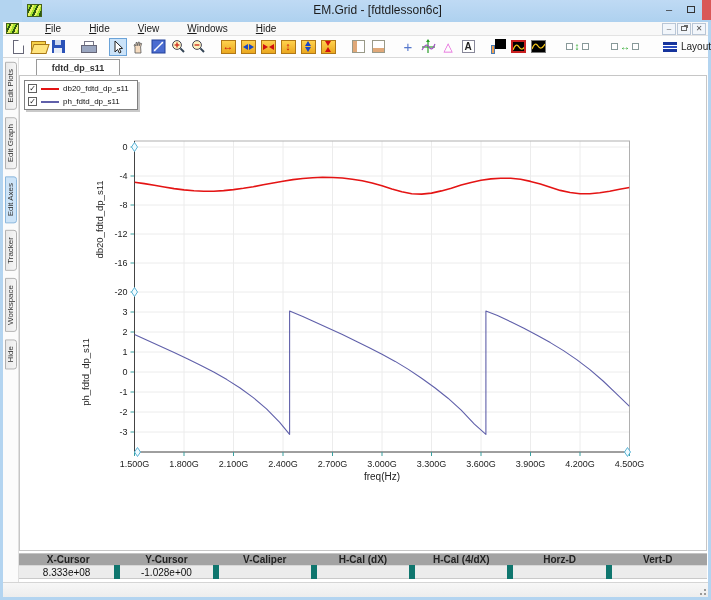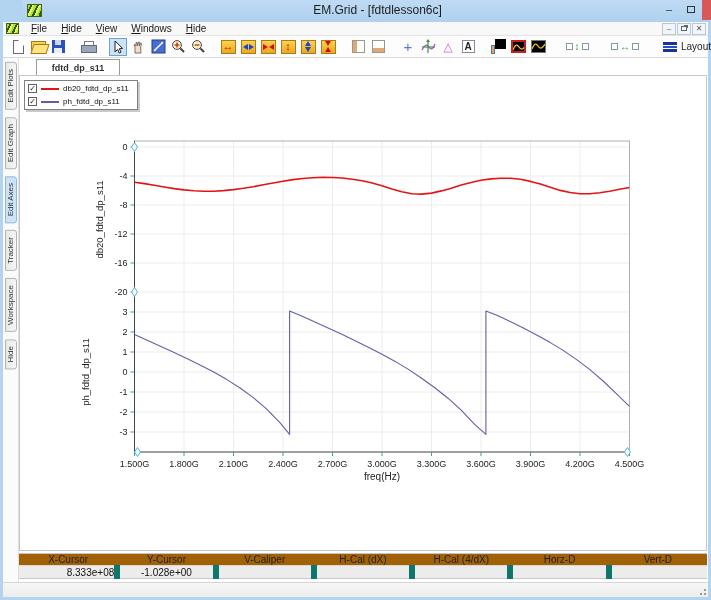--- a/index.html
+++ b/index.html
@@ -21,21 +21,21 @@
   .win-btn { width:22px; height:18px; display:flex; align-items:center; justify-content:center;
              font-size:11px; color:#333; cursor:default; }
   .win-btn.max span { width:8px; height:7px; border:1px solid #333; display:block; }
   .win-btn.close { width:31px; height:20px; background:#d95757; color:#fff; font-size:11px; }
 
   
   .inner { position:absolute; left:3px; right:3px; top:22px; bottom:3px; background:#fff; }
 
   
   .menubar { position:absolute; left:0; right:0; top:0; height:14px; background:#f8f8f8;
-             border-bottom:1px solid #e3e3e3; display:flex; align-items:center; gap:2px; padding-left:3px; }
+             border-bottom:1px solid #e3e3e3; display:flex; align-items:center; gap:16px; padding-left:3px; }
   .menubar .app-logo { width:13px; height:11px; margin-right:4px; }
   .menu-item { display:inline-block; font-size:10px; color:#1a1a1a; padding:0 6px; }
   .menu-item::first-letter { text-decoration:underline; }
   .child-btns { margin-left:auto; display:flex; gap:1px; padding-right:2px; }
   .child-btn { width:14px; height:12px; border:1px solid #b9c6d6; background:#f2f6fb;
                display:flex; align-items:center; justify-content:center; font-size:8px; color:#555; }
   .child-btn .restore-glyph { width:6px; height:5px; border:1px solid #666; box-shadow:2px -2px 0 -1px #666; display:block; }
 
   
   .toolbar { position:absolute; left:0; right:0; top:14px; height:22px; background:#fdfdfd;
@@ -114,25 +114,25 @@
   .legend { position:absolute; left:4px; top:4px; width:114px; background:#fff; border:1px solid #808080;
             box-shadow:2px 2px 0 #c9c9c9; padding:2px 3px; display:flex; flex-direction:column; gap:2px; }
   .legend-row { display:flex; align-items:center; gap:4px; height:11px; }
   .legend-cb { width:9px; height:9px; border:1px solid #606060; background:#fff; font-size:8px; line-height:8px;
                color:#222; text-align:center; flex:none; }
   .legend-line { width:18px; height:0; border-top:2px solid #000; flex:none; }
   .legend-label { font-size:8px; color:#111; white-space:nowrap; }
 
   
   .meas { position:absolute; left:16px; top:495px; width:688px; border-collapse:collapse; table-layout:fixed; }
-  .meas th { font-size:10px; font-weight:normal; color:#222; background:#a16207; height:11px;
+  .meas th { font-size:10px; font-weight:bold; color:#222; background:#a3a3a3; height:11px;
              border-top:1px solid #c4c4c4; border-bottom:1px solid #d8d8d8; text-align:center; }
   .meas td { font-size:10px; color:#111; background:#ececec; height:13px; text-align:center;
              border-left:6px solid #0f766e; border-bottom:1px solid #c9c9c9; }
-  .meas td:first-child { border-left:none;text-align:right; }
+  .meas td:first-child { border-left:none; }
 
   
   .statusbar { position:absolute; left:0; right:0; bottom:0; height:15px;
                background:linear-gradient(#f7f7f7,#ededed); border-top:1px solid #d5d5d5; }
   .grip { position:absolute; right:1px; bottom:1px; width:10px; height:10px;
           background:
             radial-gradient(circle at 8px 8px,#9a9a9a 1px,transparent 1.2px),
             radial-gradient(circle at 8px 4px,#9a9a9a 1px,transparent 1.2px),
             radial-gradient(circle at 4px 8px,#9a9a9a 1px,transparent 1.2px); }
 </style>

